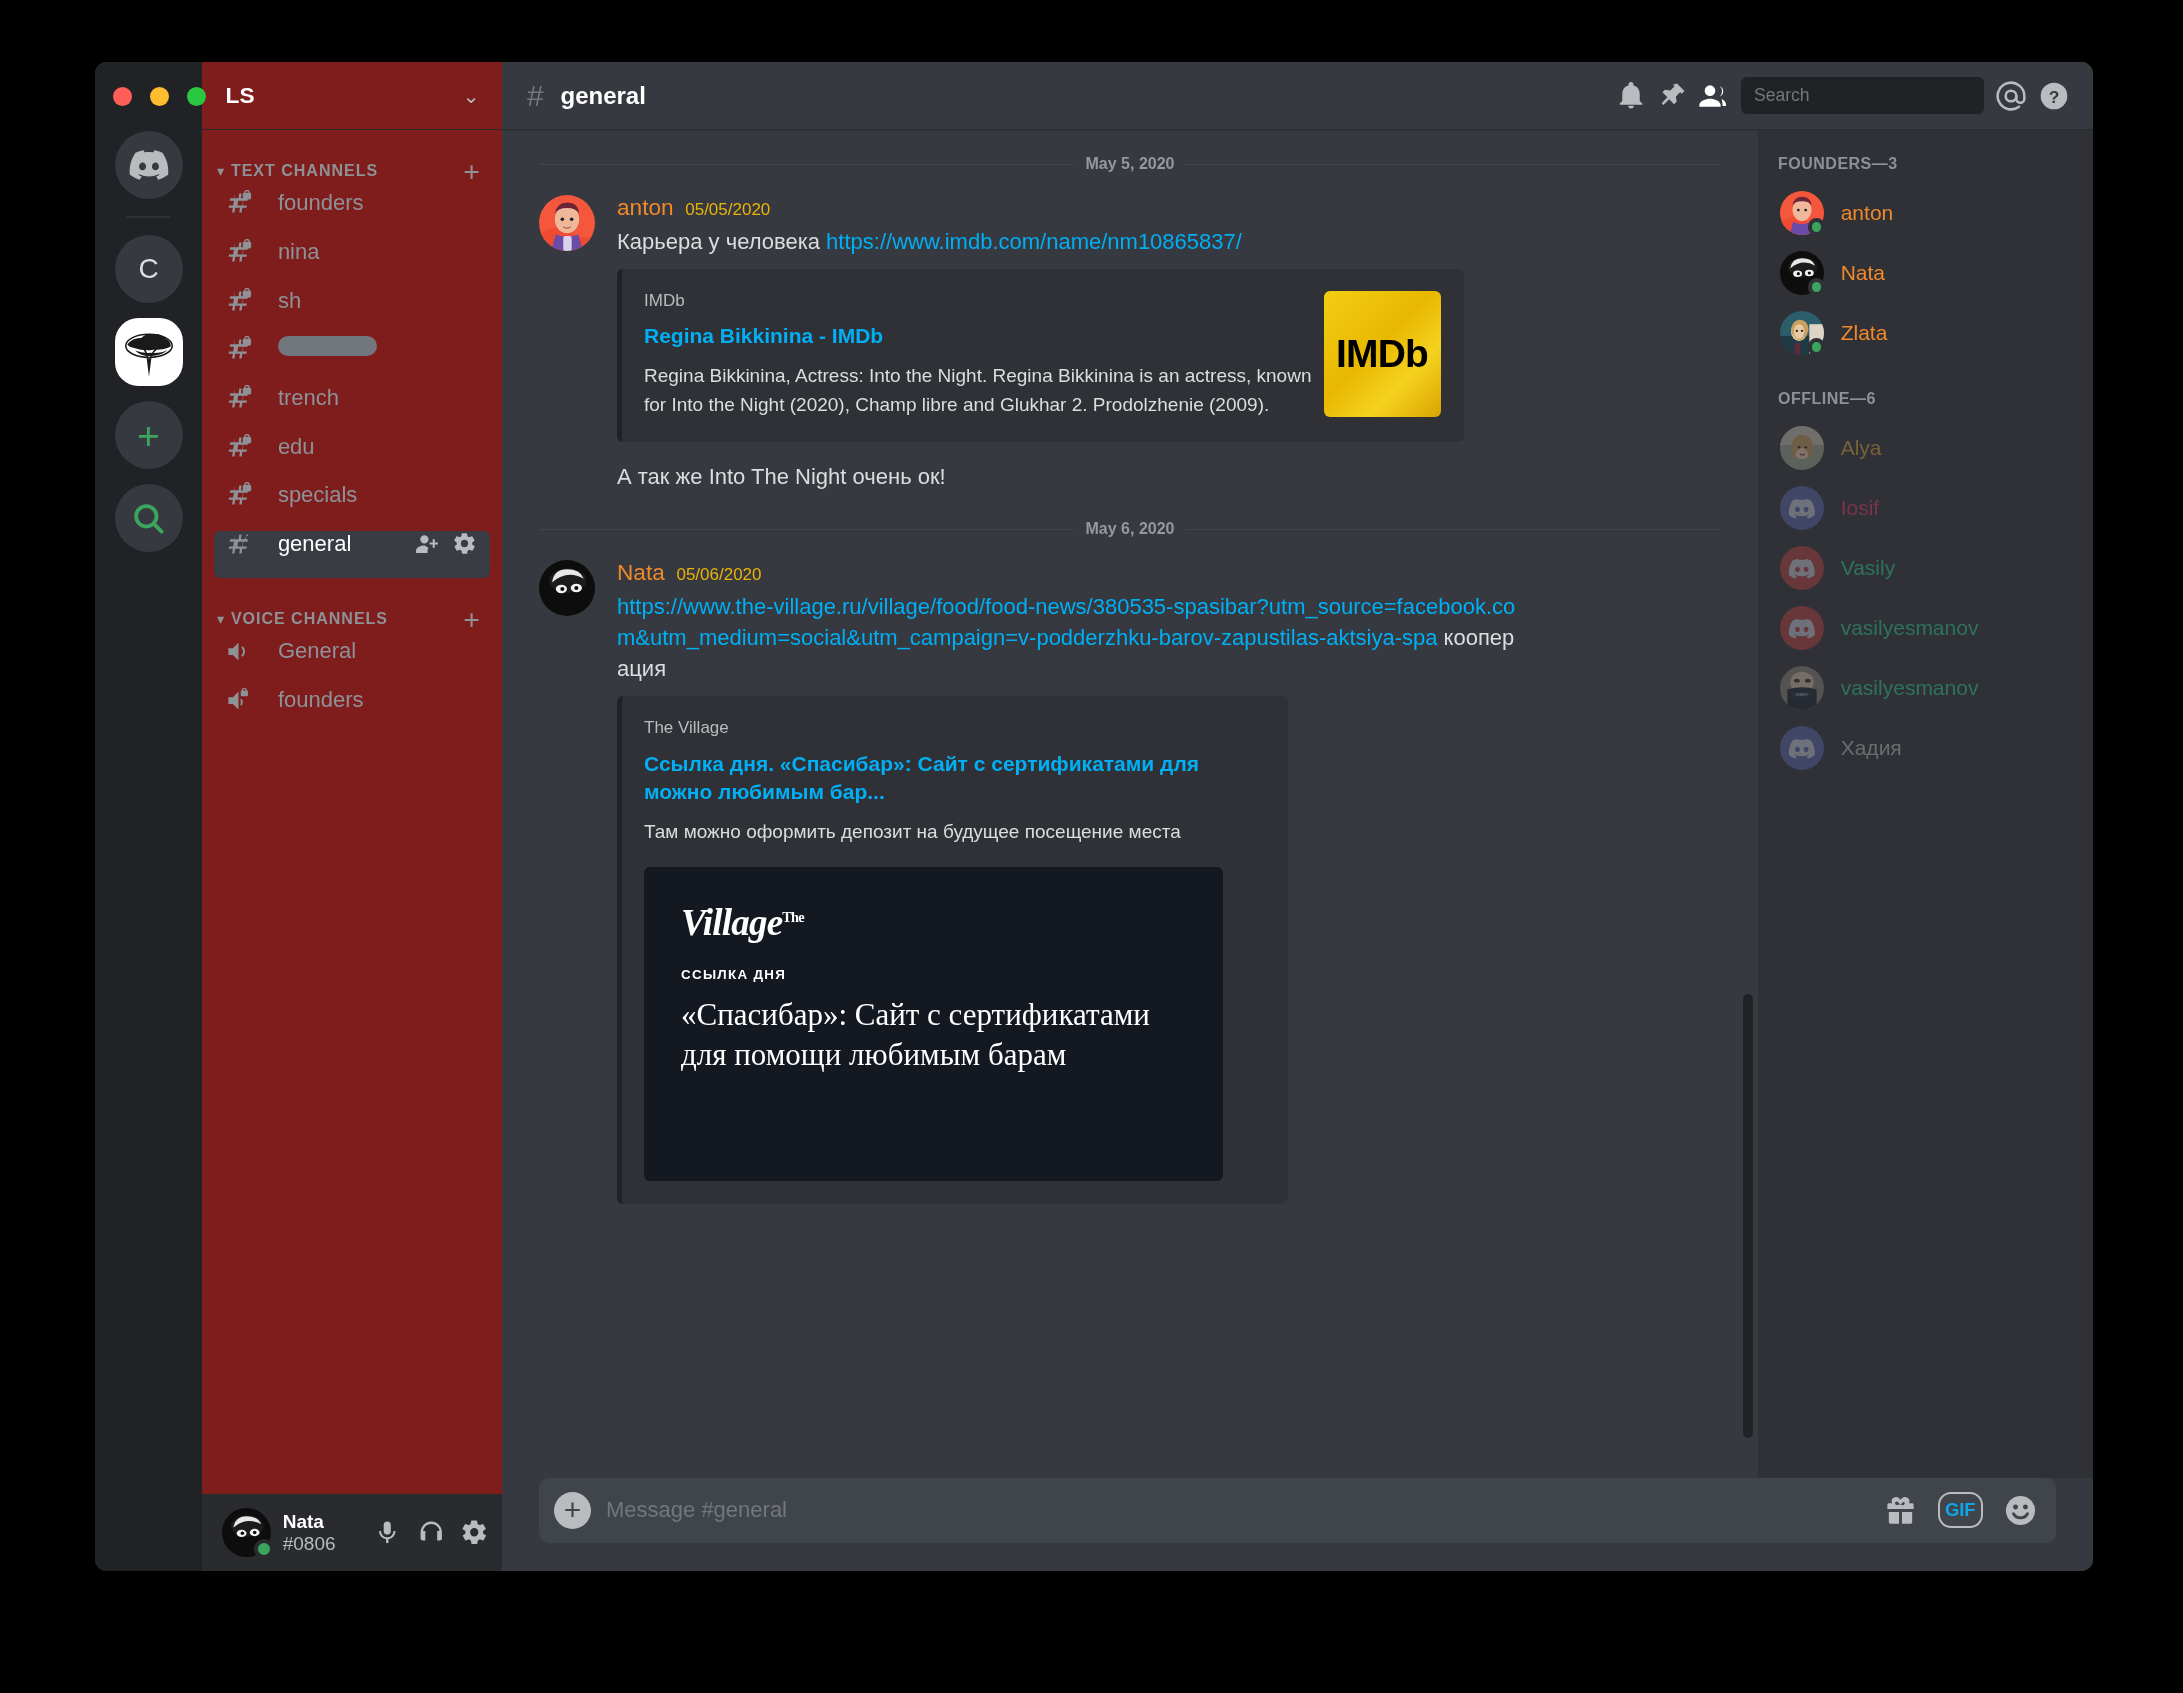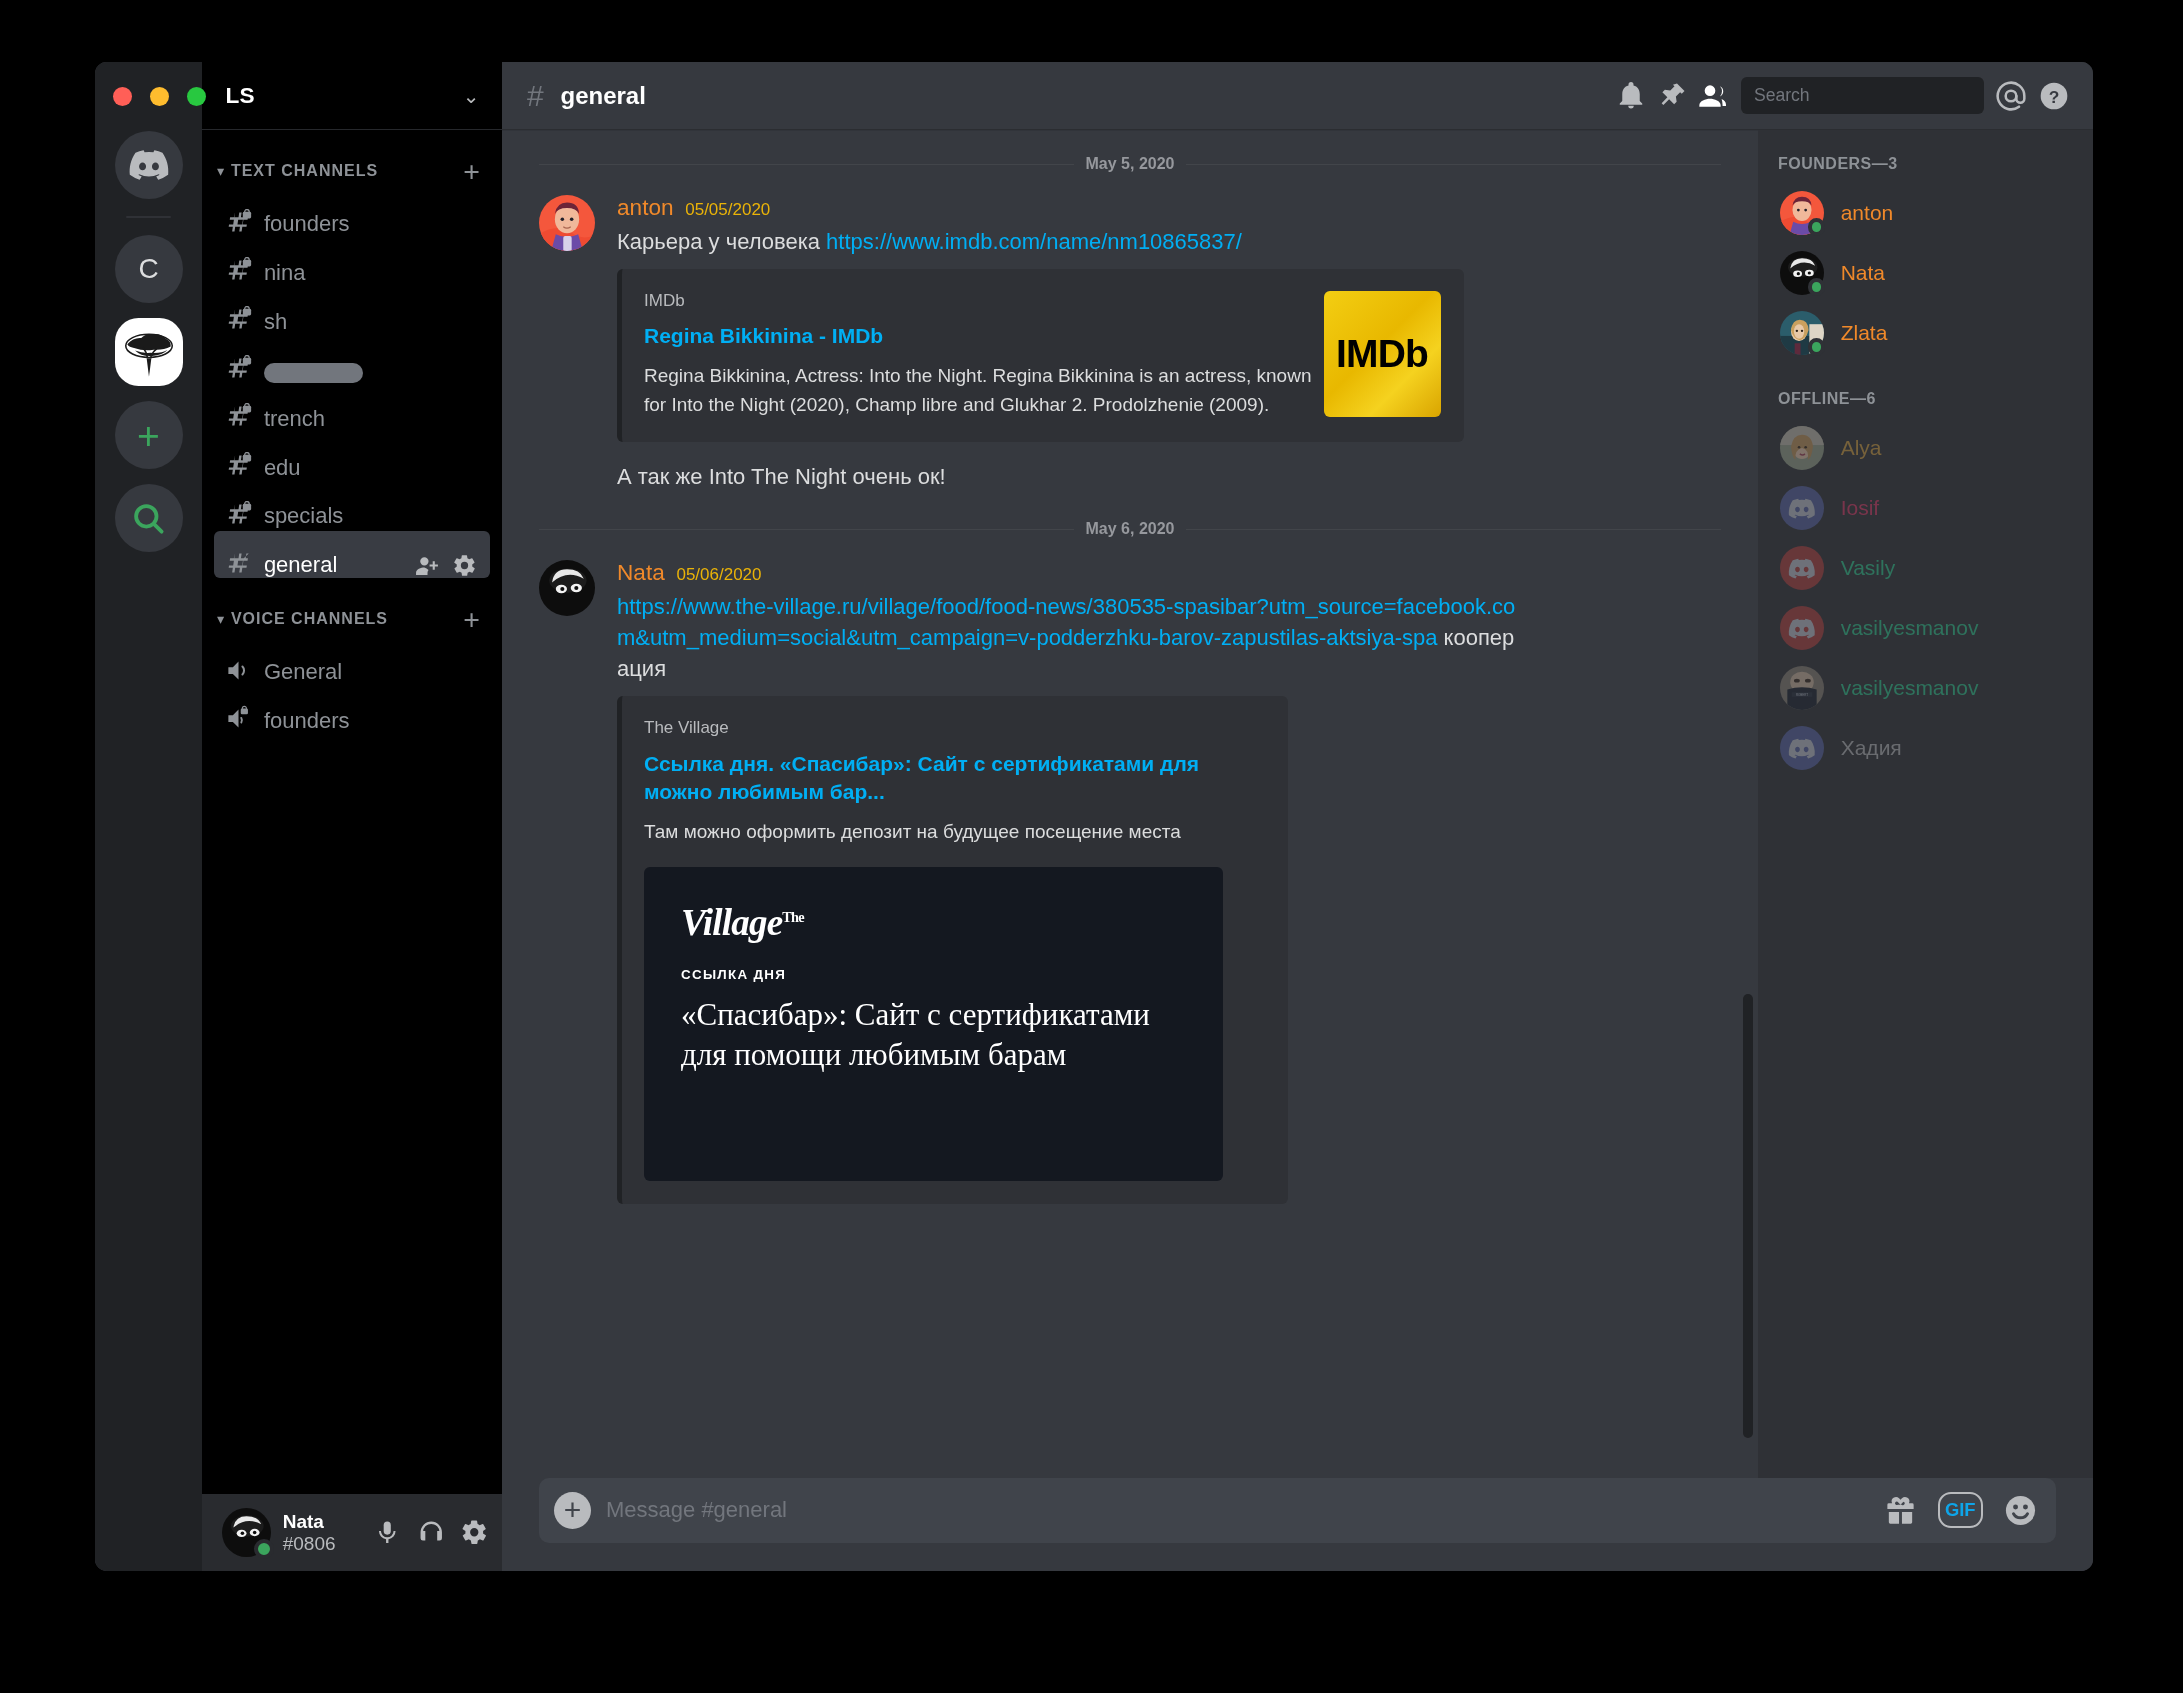--- a/index.html
+++ b/index.html
@@ -54,21 +54,21 @@
   }
   .server-icon.add, .server-icon.explore {
     background: #36393f; color: #3ba55d;
   }
   .plus-glyph { font-size: 39px; line-height: 0.8; color: #3ba55d; font-weight: 300; }
   .search-glyph { width: 35px; height: 35px; }
 
   
   .channel-sidebar {
     width: 300px; flex: 0 0 300px;
-    background: #000000;
+    background: #7f1d1d;
     display: flex; flex-direction: column;
   }
   .guild-header {
     height: 68px; flex: 0 0 68px;
     display: flex; align-items: center; justify-content: space-between;
     padding: 0 22.6px 0 23.5px;
     border-bottom: 0.8px solid #26282c;
     cursor: pointer;
   }
   .guild-name { color: #fff; font-size: 22.6px; font-weight: bold; letter-spacing: 0.3px; }
@@ -82,25 +82,25 @@
   }
   .cat-left { display: flex; align-items: center; gap: 6.7px; }
   .cat-chev { color: #8e9297; font-size: 14.3px; }
   .cat-label {
     color: #8e9297; font-size: 16px; font-weight: bold;
     letter-spacing: 1px; text-transform: uppercase;
   }
   .cat-plus { color: #8e9297; font-size: 28.5px; font-weight: 300; line-height: 1; cursor: pointer; }
 
   .chan-row {
-    display: flex; align-items: flex-end;
+    display: flex; align-items: flex-start;
     height: 47px; margin: 1.7px 11.7px 1.7px 11.7px;
     padding: 0 13.4px 0 11.7px;
     border-radius: 5.9px; cursor: pointer;
-    gap: 10px;
+    gap: 24px;
   }
   .chan-row.active { background: #393c43; }
   .chan-icon { position: relative; width: 28.5px; height: 28.5px; flex: 0 0 28.5px; }
   .chan-icon svg { display:block; }
   .chan-name { color: #8e9297; font-size: 22px; flex: 1; }
   .chan-row.active .chan-name { color: #fff; font-weight: 500; }
   .chan-redacted {
     display: inline-block; width: 99px; height: 20px;
     background: #72767d; border-radius: 10px;
   }

